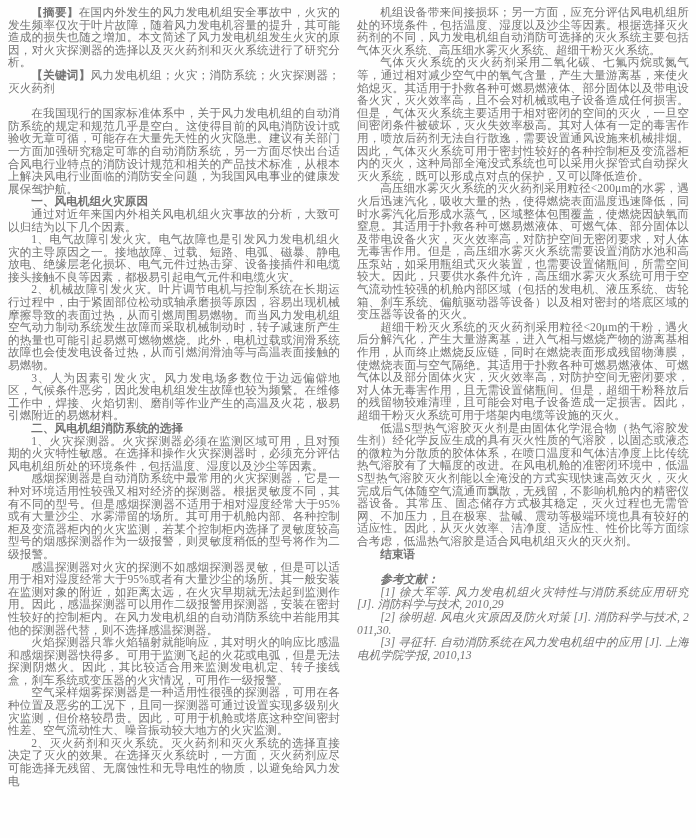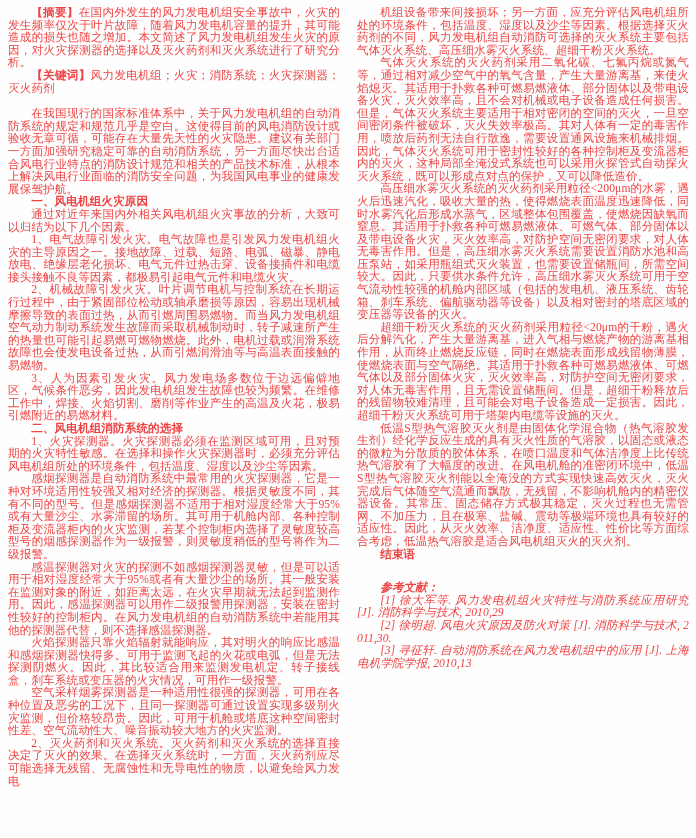--- a/index.html
+++ b/index.html
@@ -2,21 +2,21 @@
 <html lang="zh"><head>
 <meta charset="utf-8">
 <style>
   html,body{margin:0;padding:0;background:#ffffff;}
   .page{
     position:relative;
     width:696px;height:838px;
     background:#fefefe;
     overflow:hidden;
     font-family:"Liberation Serif","DejaVu Serif",serif;
-    color:#ef4444;
+    color:#737373;
     box-sizing:border-box;
   }
   .columns{
     display:flex;
     gap:17px;
     padding:7px 8px 0 8px;
     box-sizing:border-box;
     height:100%;
   }
   .col{
@@ -39,21 +39,20 @@
   }
   .kv-label{
     font-weight:bold;
   }
   .reference{
     font-style:italic;
   }
   .ref-head{
     font-weight:bold;
     font-style:italic;
-    margin-top:8px;
   }
   .gap{height:13px;}
 </style>
 </head>
 <body>
 
 <div class="page">
   <div class="columns">
     <div class="col">
         <p class="para kv"><span class="kv-label">【摘要】</span><span>在国内外发生的风力发电机组安全事故中，火灾的发生频率仅次于叶片故障，随着风力发电机容量的提升，其可能造成的损失也随之增加。本文简述了风力发电机组发生火灾的原因，对火灾探测器的选择以及灭火药剂和灭火系统进行了研究分析。</span></p>

